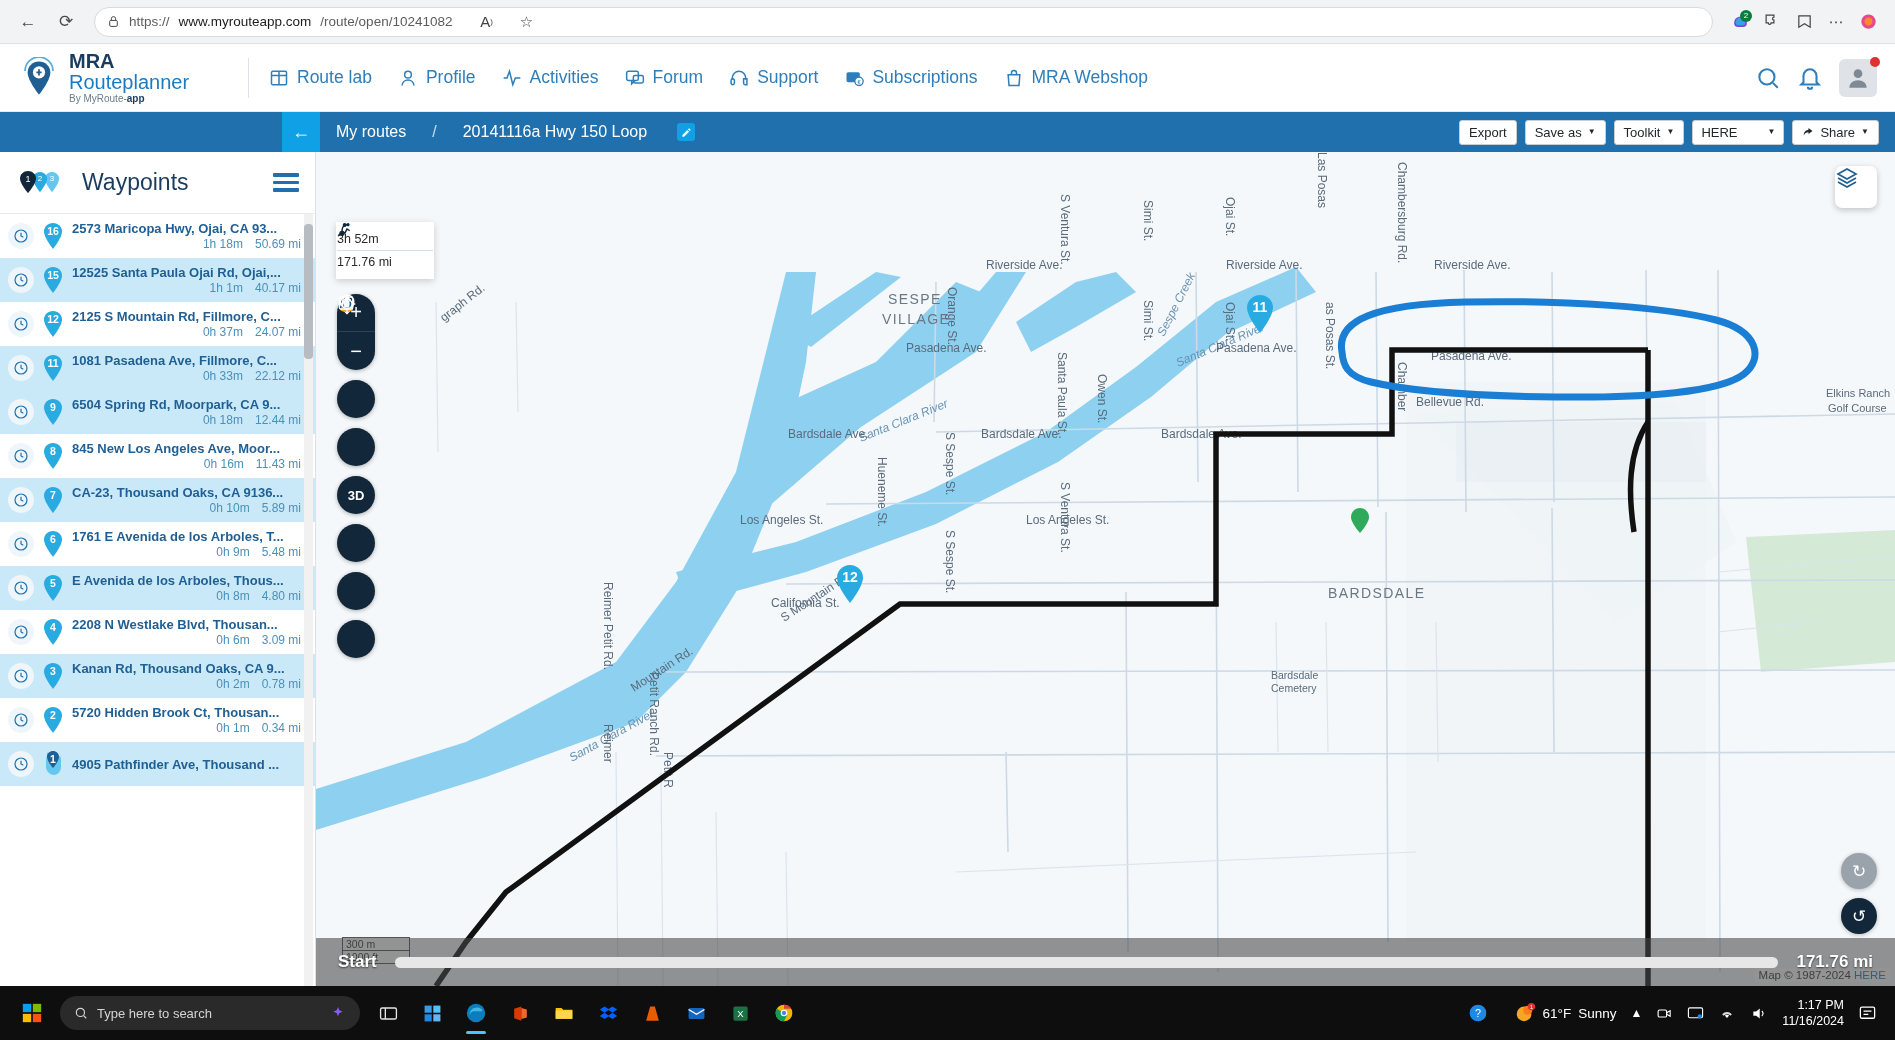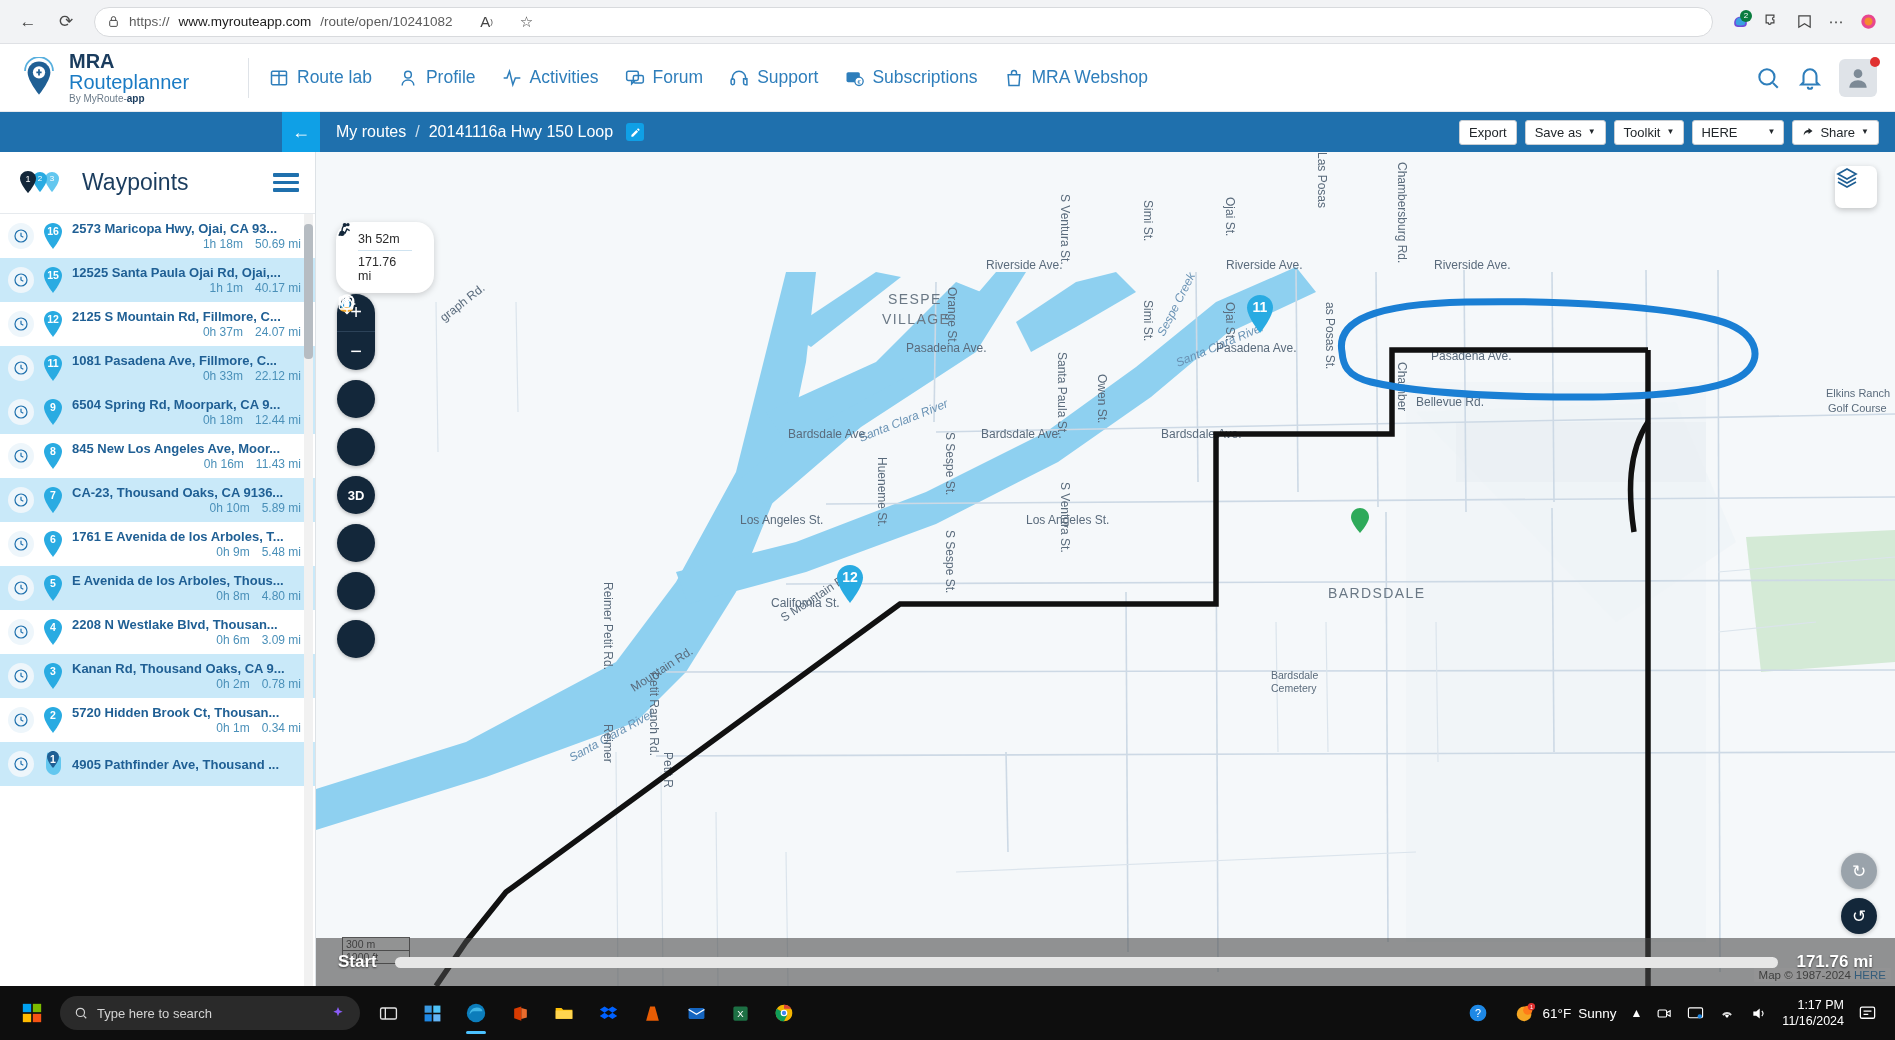--- a/index.html
+++ b/index.html
@@ -78,21 +78,21 @@
   .route-bar {
     position: absolute; left: 0; top: 112px; width: 1895px; height: 40px;
     background: #1f70ad; display: flex; align-items: center;
   }
   .back-sq {
     width: 38px; height: 40px; background: #0fa0e6; display: flex;
     align-items: center; justify-content: center; color: #fff; font-size: 18px;
     margin-left: 282px; flex: 0 0 auto; cursor: pointer;
   }
   .crumbs {
-    display: flex; align-items: center; gap: 9px; color: #fff;
+    display: flex; align-items: center; gap: 26px; color: #fff;
     font-size: 16px; padding-left: 16px; flex: 1 1 auto;
   }
   .crumbs .sep { opacity: .75; }
   .crumb-link { cursor: pointer; }
   .edit-sq {
     width: 18px; height: 18px; background: #0fa0e6; border-radius: 3px;
     display: flex; align-items: center; justify-content: center; margin-left: 4px;
     cursor: pointer;
   }
   .tb-btns { display: flex; align-items: center; gap: 8px; padding-right: 16px; }
@@ -167,22 +167,22 @@
     position: absolute; left: 8px; top: 12px; width: 296px; height: 46px;
     background: #fff; border-radius: 23px; display: flex; align-items: center;
     gap: 11px; padding: 0 18px; box-shadow: 0 2px 7px rgba(0,0,0,.18);
   }
   .search-box input {
     border: 0; outline: 0; font-size: 15.5px; color: #5a5a5a;
     flex: 1 1 auto; background: transparent; font-family: "Liberation Sans", sans-serif;
   }
   .summary-card {
     position: absolute; left: 20px; top: 70px; width: 98px;
-    background: #fff; border-radius: 18px; box-shadow: 0 2px 7px rgba(0,0,0,.18);
-    padding: 7px 22px;
+    background: #fff; border-radius: 0; box-shadow: 0 2px 7px rgba(0,0,0,.18);
+    padding: 7px 1px;
   }
   .sum-row { display: flex; align-items: center; gap: 7px; font-size: 12.5px; color: #2b2b2b; padding: 3px 0; }
   .sum-div { height: 1px; background: #cfe3f0; margin: 1px 0; }
 
   .map-ctrl {
     position: absolute; left: 21px; top: 142px; display: flex;
     flex-direction: column; align-items: center; gap: 10px;
   }
   .mc-pill {
     width: 38px; background: #13273a; border-radius: 19px; overflow: hidden;

